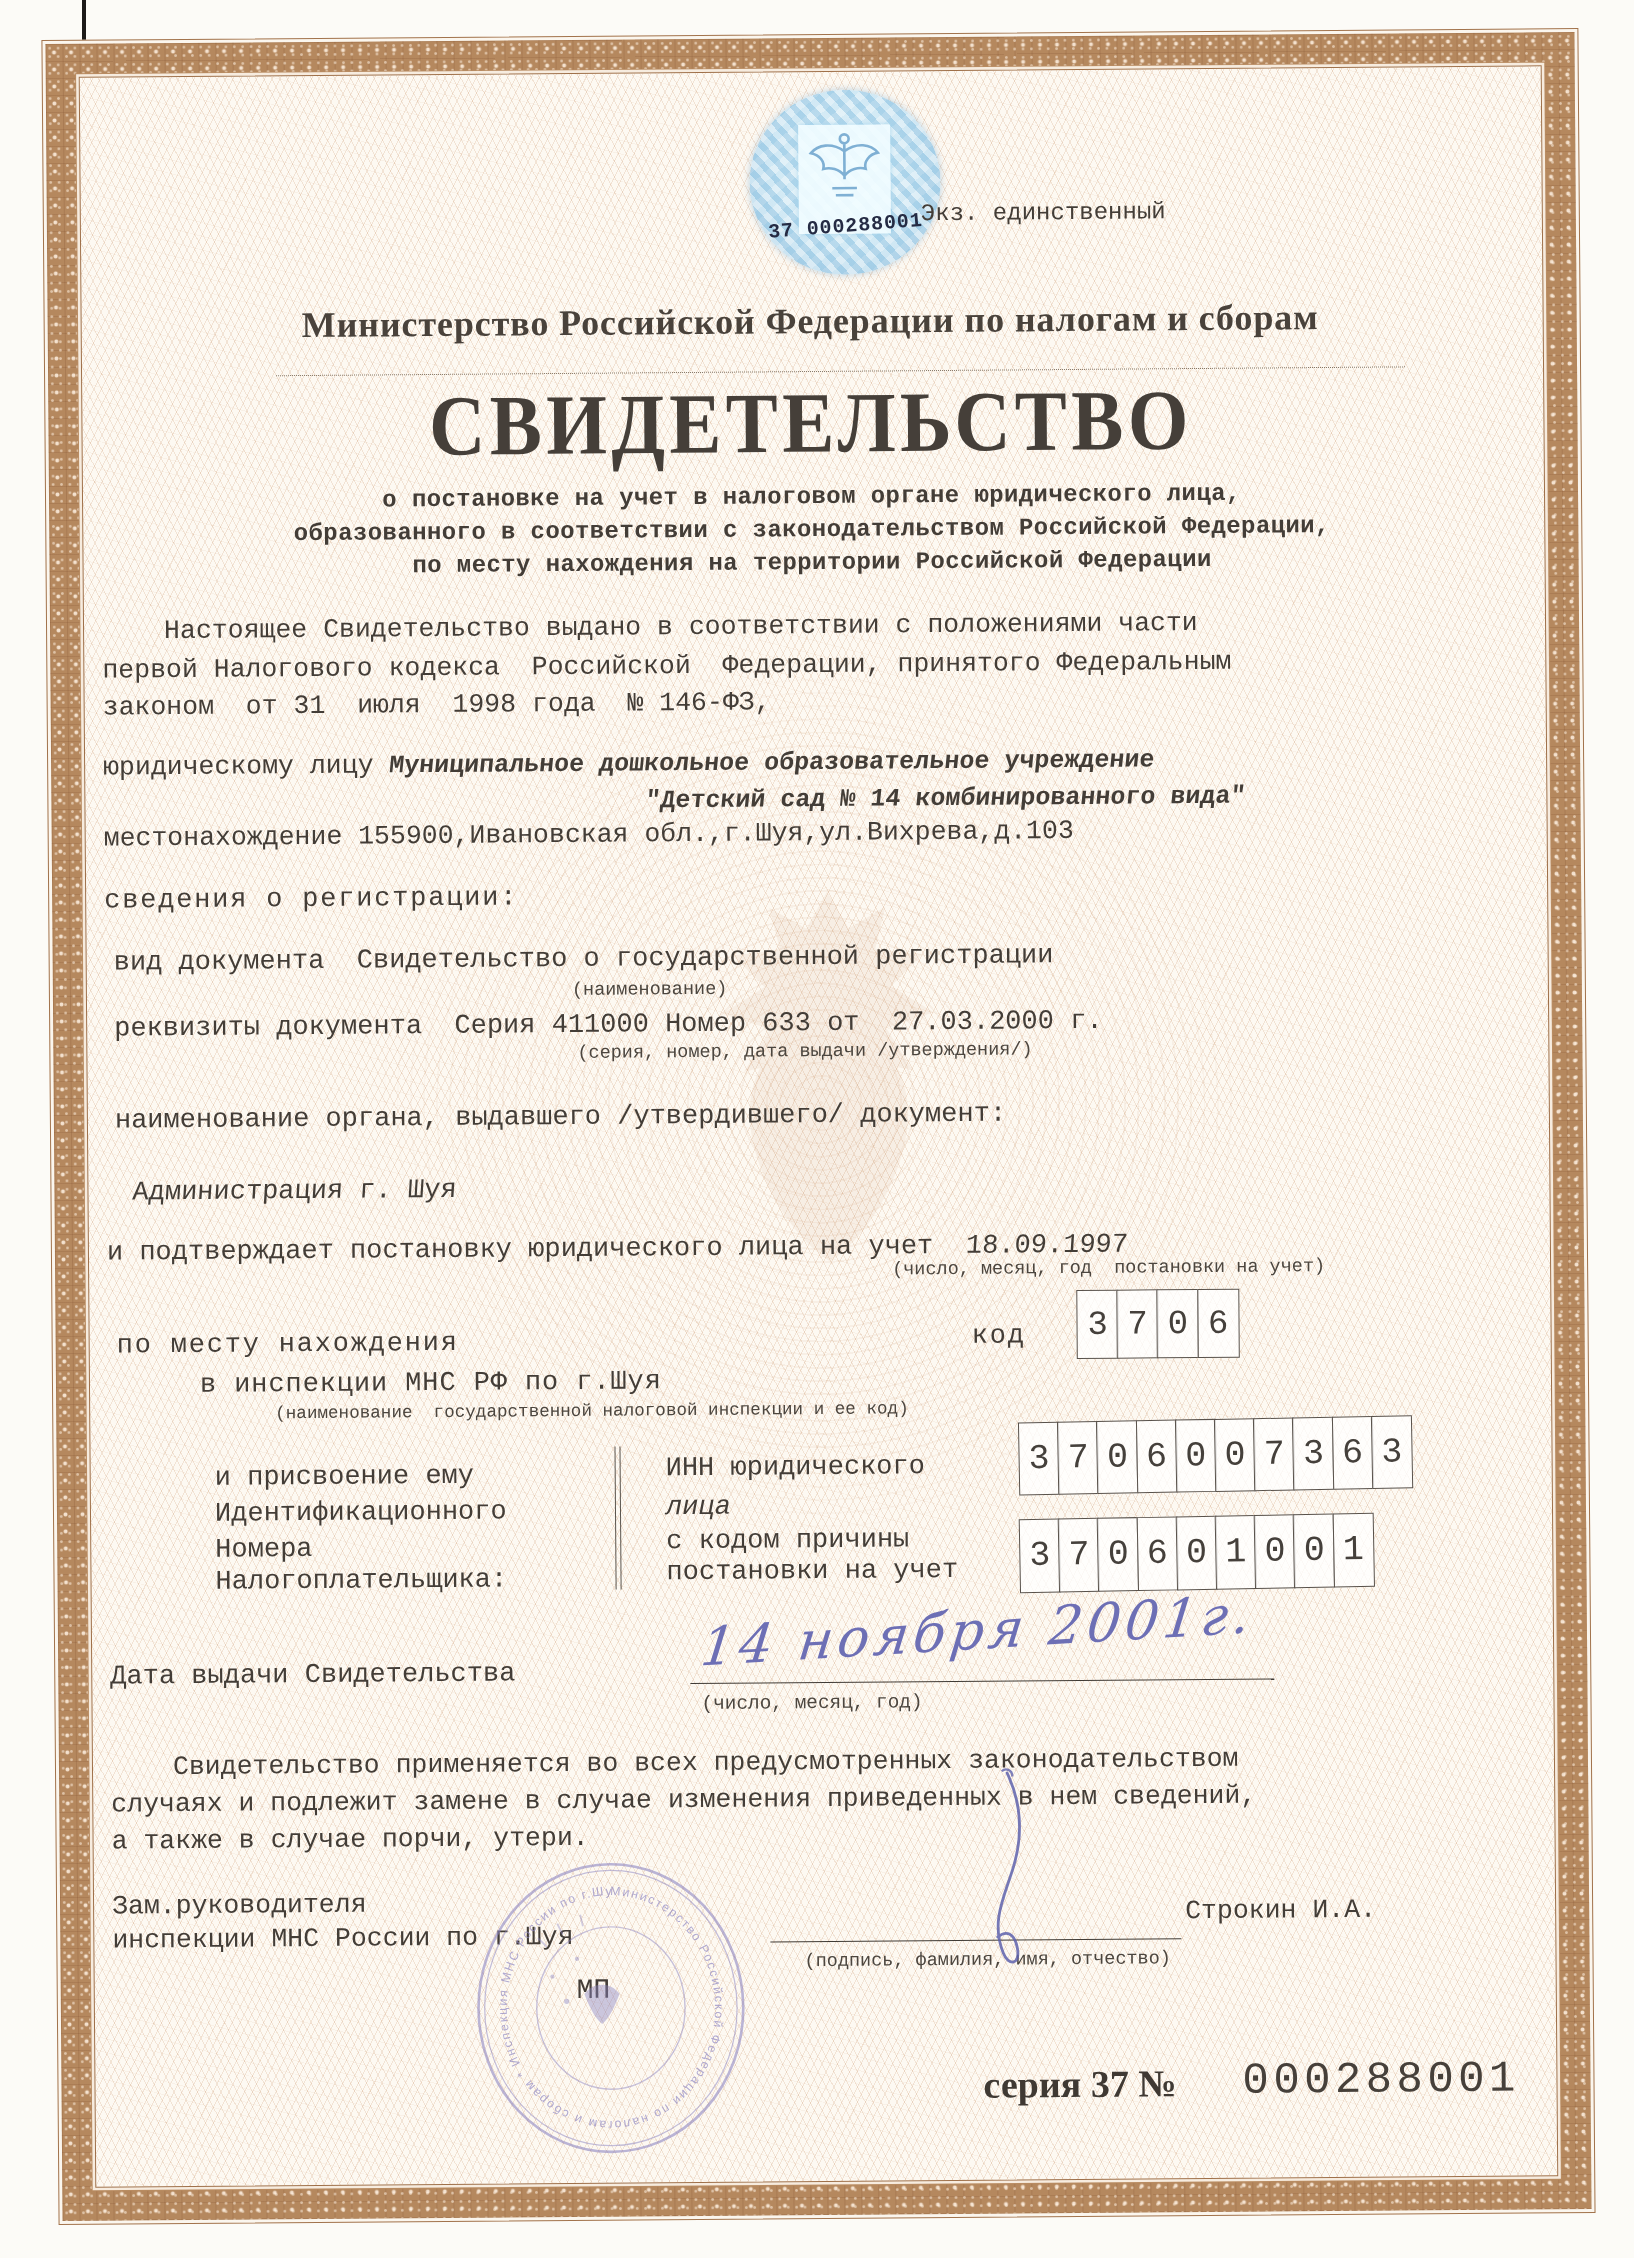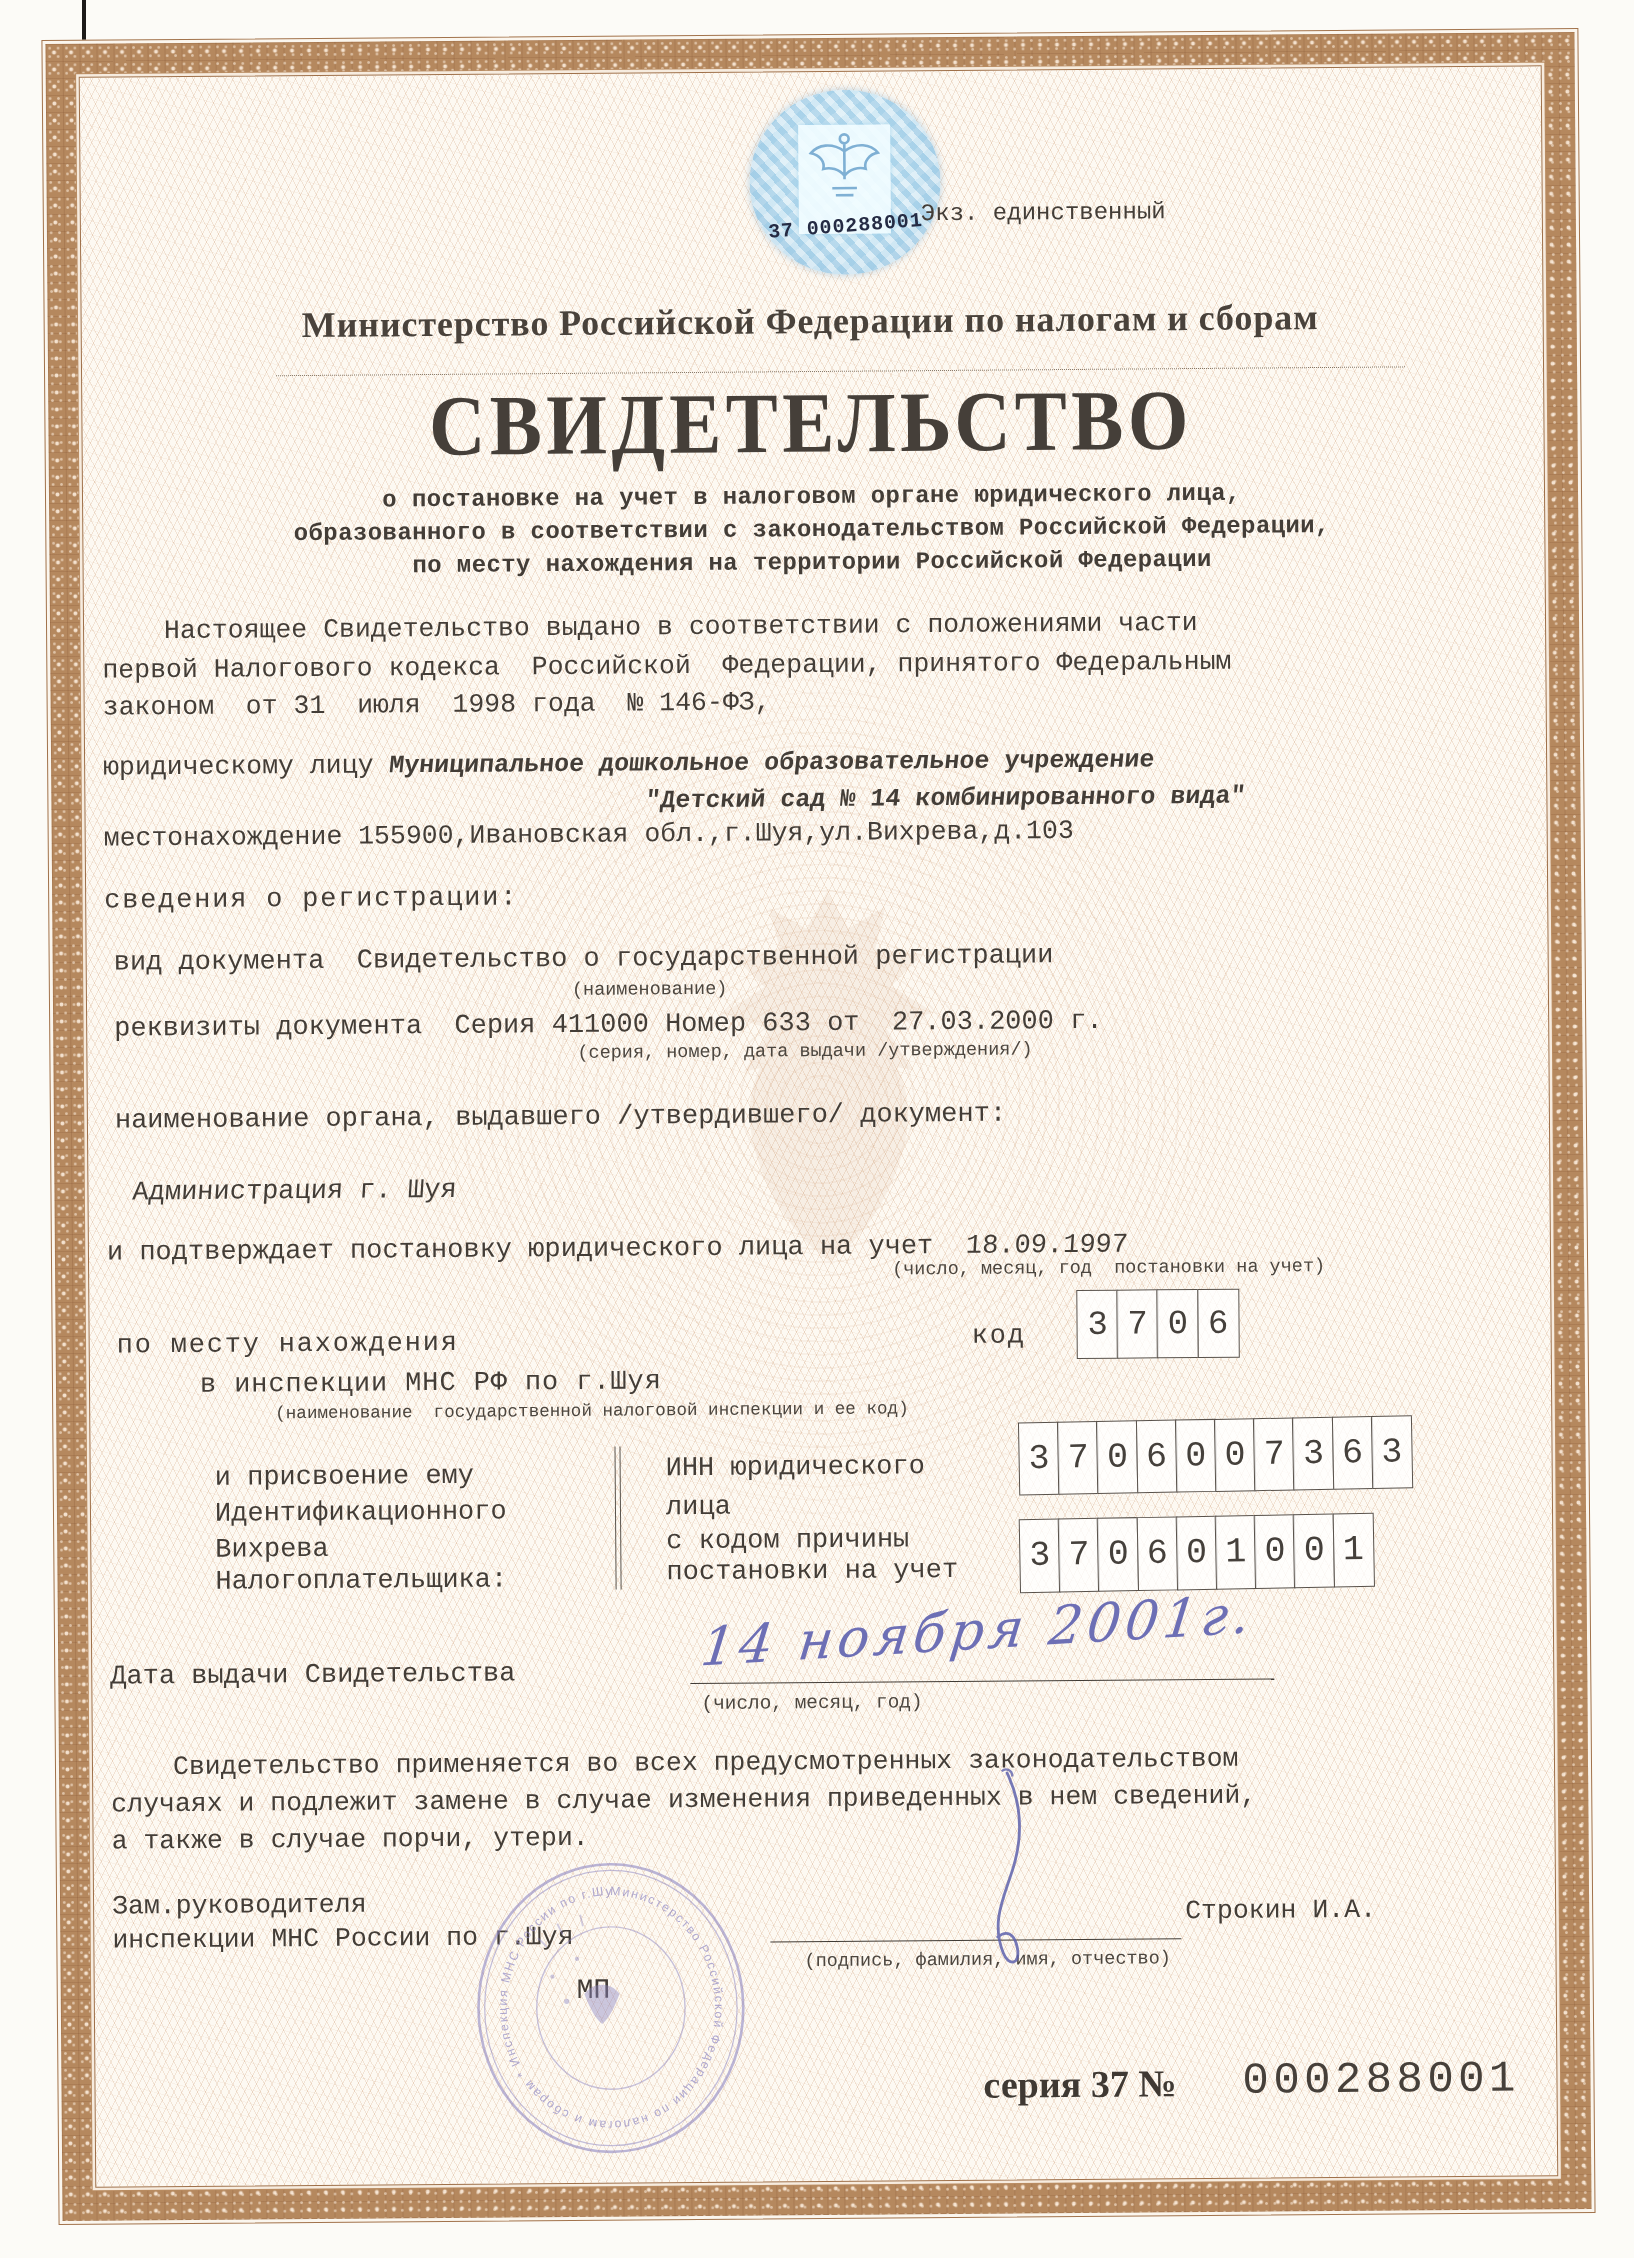--- a/index.html
+++ b/index.html
@@ -133,25 +133,25 @@
       <div class="cell">3</div>
       <div class="cell">7</div>
       <div class="cell">0</div>
       <div class="cell">6</div>
     </div>
     <div class="abs mono t31" style="left:198px;top:1363px;letter-spacing:0.9px;">в инспекции МНС РФ по г.Шуя</div>
     <div class="abs mono" style="left:273px;top:1399px;font-size:17.6px;color:#4c463f;">(наименование  государственной налоговой инспекции и ее код)</div>
 
     <div class="abs mono t31" style="left:212px;top:1456px;">и присвоение ему</div>
     <div class="abs mono t31" style="left:212px;top:1492px;">Идентификационного</div>
-    <div class="abs mono t31" style="left:212px;top:1528px;">Вихрева</div>
+    <div class="abs mono t31" style="left:212px;top:1528px;">Номера</div>
     <div class="abs mono t31" style="left:212px;top:1560px;">Налогоплательщика:</div>
     <div class="abs vline" style="left:612px;top:1445px;height:143px;"></div>
     <div class="abs mono t31" style="left:663px;top:1450px;">ИНН юридического</div>
-    <div class="abs mono t31" style="left:663px;top:1489px;">лица</div>
+    <div class="abs mono t31" style="left:663px;top:1489px;font-style:italic;">лица</div>
     <div class="abs mono t31" style="left:663px;top:1523px;">с кодом причины</div>
     <div class="abs mono t31" style="left:663px;top:1554px;">постановки на учет</div>
 
     <div class="abs cells inn mono" style="left:1016px;top:1422px;transform:rotate(-.6deg);">
       <div class="cell">3</div>
       <div class="cell">7</div>
       <div class="cell">0</div>
       <div class="cell">6</div>
       <div class="cell">0</div>
       <div class="cell">0</div>

